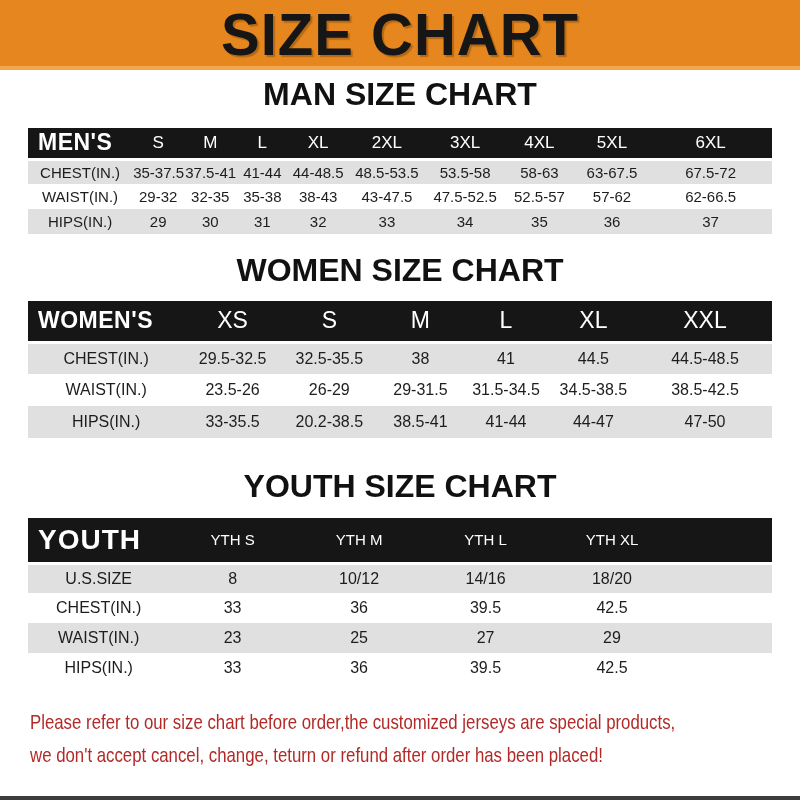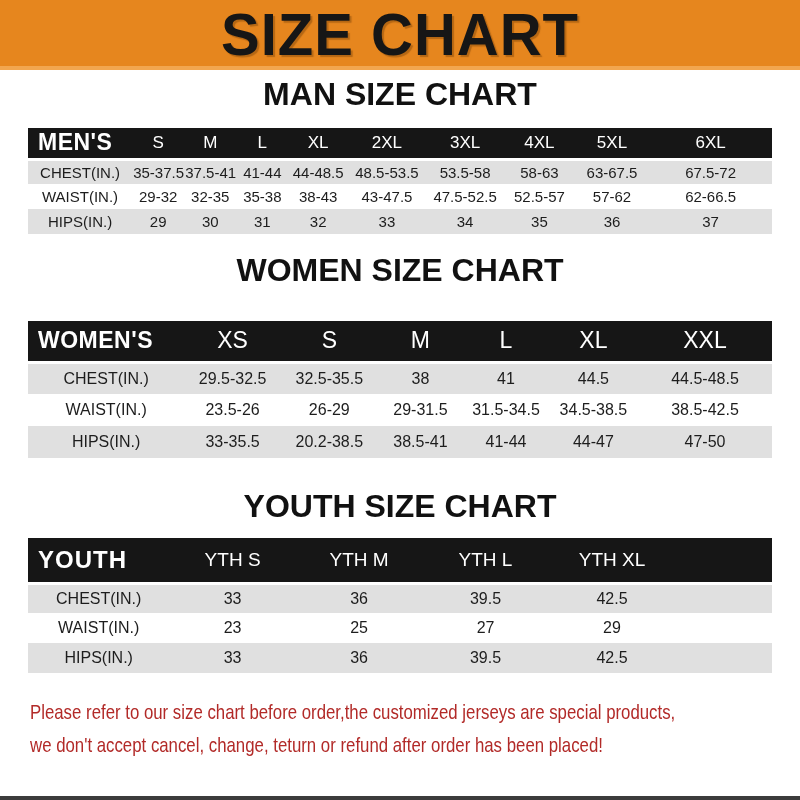--- a/index.html
+++ b/index.html
@@ -15,21 +15,21 @@
   .banner-title {
     font-size:58px; font-weight:800; color:#161616; letter-spacing:1px;
     text-shadow:2px 2px 1px rgba(90,45,0,0.35);
     transform:scaleY(1.03);
   }
   .section-heading {
     text-align:center; font-size:32px; font-weight:800; color:#111; margin:0;
     letter-spacing:0;
   }
   #men-heading   { margin:6px 0 15px; }
-  #women-heading { margin:18px 0 32px; }
+  #women-heading { margin:18px 0 12px; }
   #youth-heading { margin:30px 0 13px; }
 
   table { width:744px; margin:0 auto; border-collapse:collapse; table-layout:fixed; }
   thead tr { background:#161616; }
   th { color:#ffffff; font-weight:normal; white-space:nowrap; }
   th.corner { text-align:left; padding-left:10px; font-weight:bold; letter-spacing:0.5px; }
   td { text-align:center; color:#1d1d1d; white-space:nowrap; }
   tbody tr:nth-child(odd)  { background:#E0E0E0; }
   tbody tr:nth-child(even) { background:#ffffff; }
   tbody tr:first-child td  { border-top:3px solid #ffffff; }
@@ -38,22 +38,22 @@
   .tbl-men  th { font-size:17px; }
   .tbl-men  th.corner { font-size:23px; }
   .tbl-men  td { height:25px; font-size:15px; }
 
   .tbl-women thead tr { height:41px; }
   .tbl-women th { font-size:23px; }
   .tbl-women th.corner { font-size:23px; }
   .tbl-women td { height:32px; font-size:16px; }
 
   .tbl-youth thead tr { height:45px; }
-  .tbl-youth th { font-size:19px; }
-  .tbl-youth th.corner { font-size:24px; letter-spacing:1px; }
+  .tbl-youth th { font-size:15px; }
+  .tbl-youth th.corner { font-size:28px; letter-spacing:1px; }
   .tbl-youth td { height:30px; font-size:16px; }
 
   .disclaimer { margin:22px 0 0 30px; }
   .disclaimer-line {
     font-size:21px; line-height:33px; color:#B22A28;
     white-space:nowrap; transform:scaleX(0.80); transform-origin:0 50%;
   }
   .bottom-strip {
     position:absolute; left:0; bottom:0; width:100%; height:4px; background:#3c3c3c;
   }
@@ -204,20 +204,28 @@
       <th class="corner">YOUTH</th>
       <th>YTH S</th>
       <th>YTH M</th>
       <th>YTH L</th>
       <th>YTH XL</th>
       <th></th>
     </tr>
   </thead>
   <tbody>
     <tr>
+      <td>U.S.SIZE</td>
+      <td>8</td>
+      <td>10/12</td>
+      <td>14/16</td>
+      <td>18/20</td>
+      <td></td>
+    </tr>
+    <tr>
       <td>CHEST(IN.)</td>
       <td>33</td>
       <td>36</td>
       <td>39.5</td>
       <td>42.5</td>
       <td></td>
     </tr>
     <tr>
       <td>WAIST(IN.)</td>
       <td>23</td>

